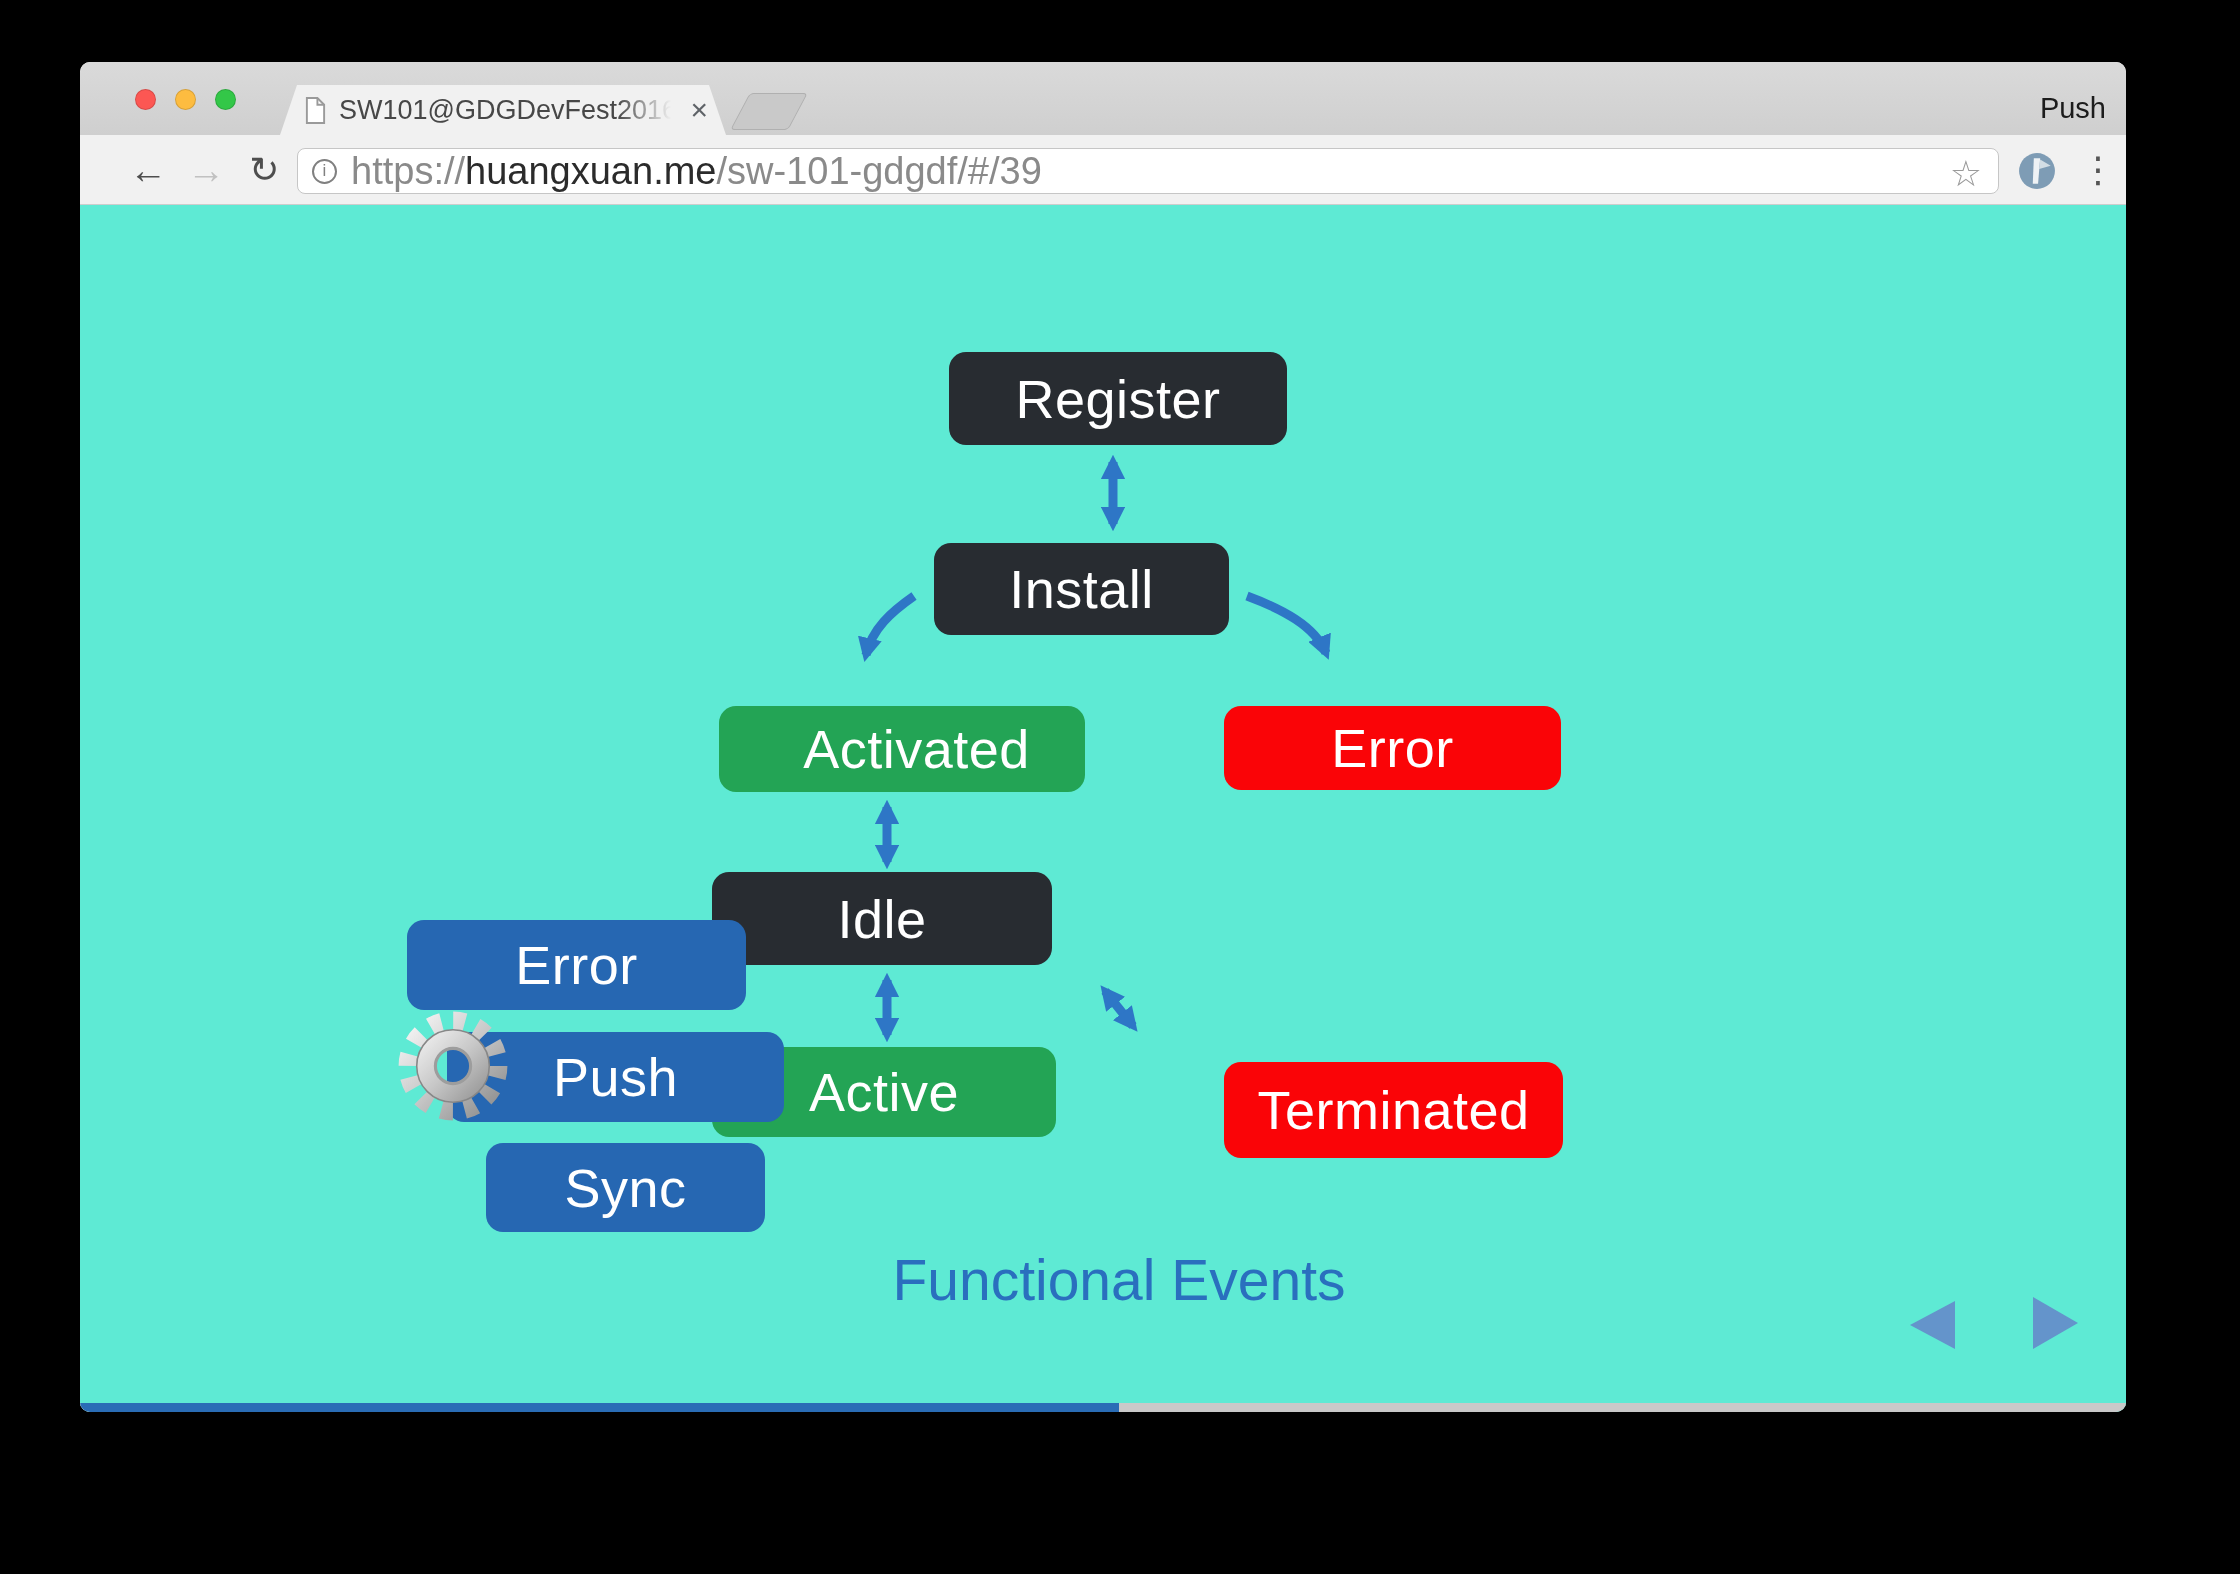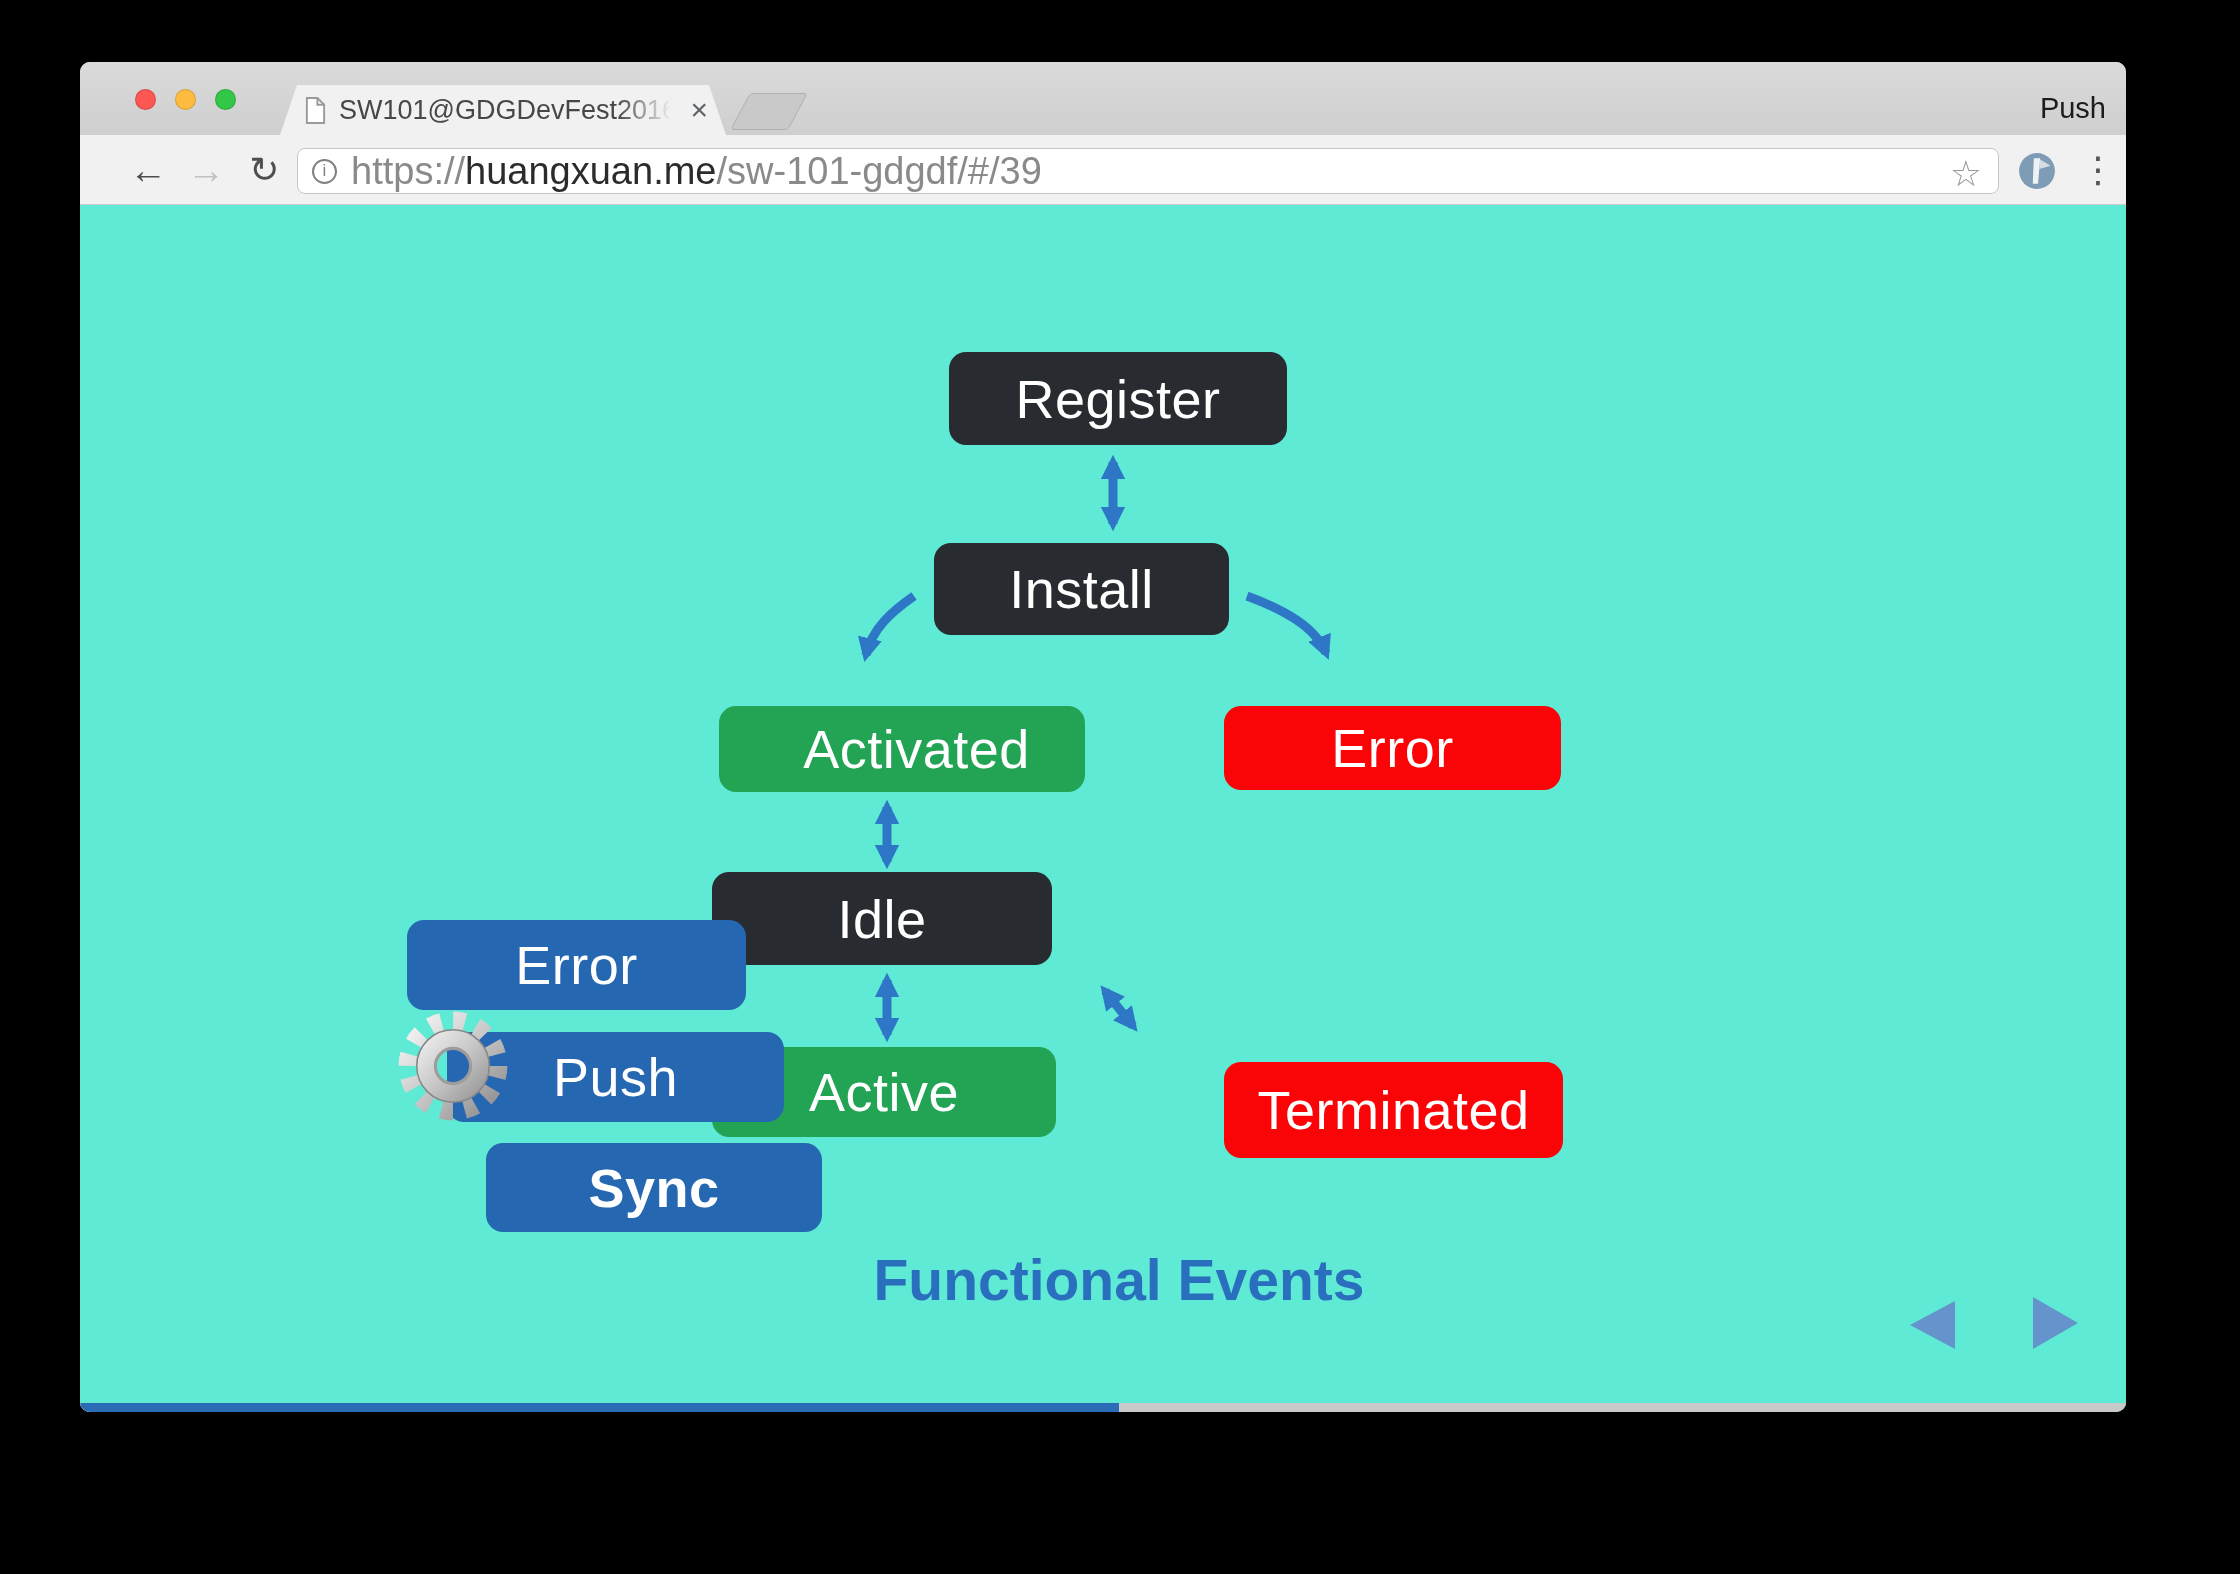--- a/index.html
+++ b/index.html
@@ -59,25 +59,25 @@
   .red  {background:var(--red,#fa0407);}
   .blue {background:var(--blue,#2667b2);}
   .n-register  {left:869px;top:147px;width:338px;height:93px;}
   .n-install   {left:854px;top:338px;width:295px;height:92px;}
   .n-activated {left:639px;top:501px;width:337px;height:86px;padding-left:29px;}
   .n-error     {left:1144px;top:501px;width:337px;height:84px;}
   .n-idle      {left:632px;top:667px;width:340px;height:93px;z-index:1;}
   .n-fetch     {left:327px;top:715px;width:339px;height:90px;z-index:2;}
   .n-push      {left:367px;top:827px;width:337px;height:90px;z-index:3;}
   .n-active    {left:632px;top:842px;width:344px;height:90px;z-index:2;}
-  .n-sync      {left:406px;top:938px;width:336px;height:89px;z-index:1;font-weight:bold;}
+  .n-sync      {left:406px;top:938px;width:279px;height:89px;z-index:1;}
   .n-terminated{left:1144px;top:847px;width:339px;height:96px;margin-top:10px;}
   .gear{position:absolute;left:316px;top:804px;width:114px;height:114px;z-index:4;}
   .caption{position:absolute;left:789px;top:1042px;width:500px;text-align:center;
-    font-size:57px;font-weight:700;color:var(--caption,#2a6fbe);}
+    font-size:57px;font-weight:400;color:var(--caption,#2a6fbe);}
   .nav-tri{position:absolute;width:0;height:0;}
   .nav-prev{left:1830px;top:1096px;border-top:24px solid transparent;border-bottom:24px solid transparent;
     border-right:45px solid var(--control,#6494cb);}
   .nav-next{left:1953px;top:1092px;border-top:26px solid transparent;border-bottom:26px solid transparent;
     border-left:45px solid var(--control,#6494cb);}
   .progress{position:absolute;left:0;top:1198px;width:100%;height:9px;background:#c9c9c9;}
   .progress-fill{height:100%;width:51%;background:var(--progress,#2a6db6);}
 </style>
 </head>
 <body>

